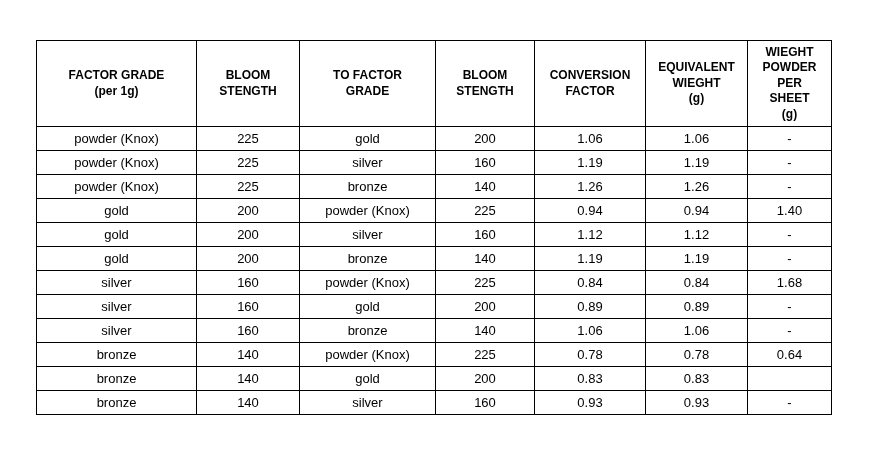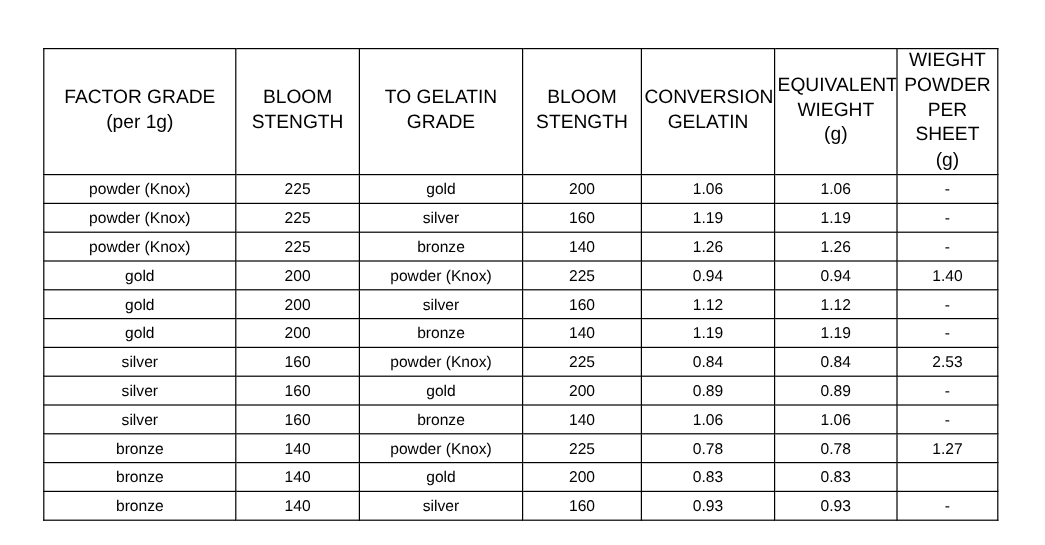--- a/index.html
+++ b/index.html
@@ -26,22 +26,22 @@
   table.conv th,
   table.conv td {
     border: 1px solid #000000;
     text-align: center;
     vertical-align: middle;
     padding: 0 2px;
     overflow: hidden;
     color: #000000;
   }
   table.conv th {
-    font-size: 16px;
-    font-weight: normal;
+    font-size: 12px;
+    font-weight: bold;
     line-height: 1.3;
     white-space: pre-line;
     height: 85px;
   }
   table.conv td {
     font-size: 13px;
     font-weight: normal;
     height: 23px;
     white-space: nowrap;
   }
@@ -58,26 +58,26 @@
     <col style="width:111px">
     <col style="width:102px">
     <col style="width:84px">
   </colgroup>
   <thead>
     <tr>
       <th>FACTOR GRADE
 (per 1g)</th>
       <th>BLOOM
 STENGTH</th>
-      <th>TO GELATIN
+      <th>TO FACTOR
 GRADE</th>
       <th>BLOOM
 STENGTH</th>
       <th>CONVERSION
-GELATIN</th>
+FACTOR</th>
       <th>EQUIVALENT
 WIEGHT
 (g)</th>
       <th>WIEGHT
 POWDER
 PER
 SHEET
 (g)</th>
     </tr>
   </thead>
@@ -136,21 +136,21 @@
         <td>1.19</td>
         <td>-</td>
       </tr>
       <tr>
         <td>silver</td>
         <td>160</td>
         <td>powder (Knox)</td>
         <td>225</td>
         <td>0.84</td>
         <td>0.84</td>
-        <td>2.53</td>
+        <td>1.68</td>
       </tr>
       <tr>
         <td>silver</td>
         <td>160</td>
         <td>gold</td>
         <td>200</td>
         <td>0.89</td>
         <td>0.89</td>
         <td>-</td>
       </tr>
@@ -163,21 +163,21 @@
         <td>1.06</td>
         <td>-</td>
       </tr>
       <tr>
         <td>bronze</td>
         <td>140</td>
         <td>powder (Knox)</td>
         <td>225</td>
         <td>0.78</td>
         <td>0.78</td>
-        <td>1.27</td>
+        <td>0.64</td>
       </tr>
       <tr>
         <td>bronze</td>
         <td>140</td>
         <td>gold</td>
         <td>200</td>
         <td>0.83</td>
         <td>0.83</td>
         <td></td>
       </tr>

